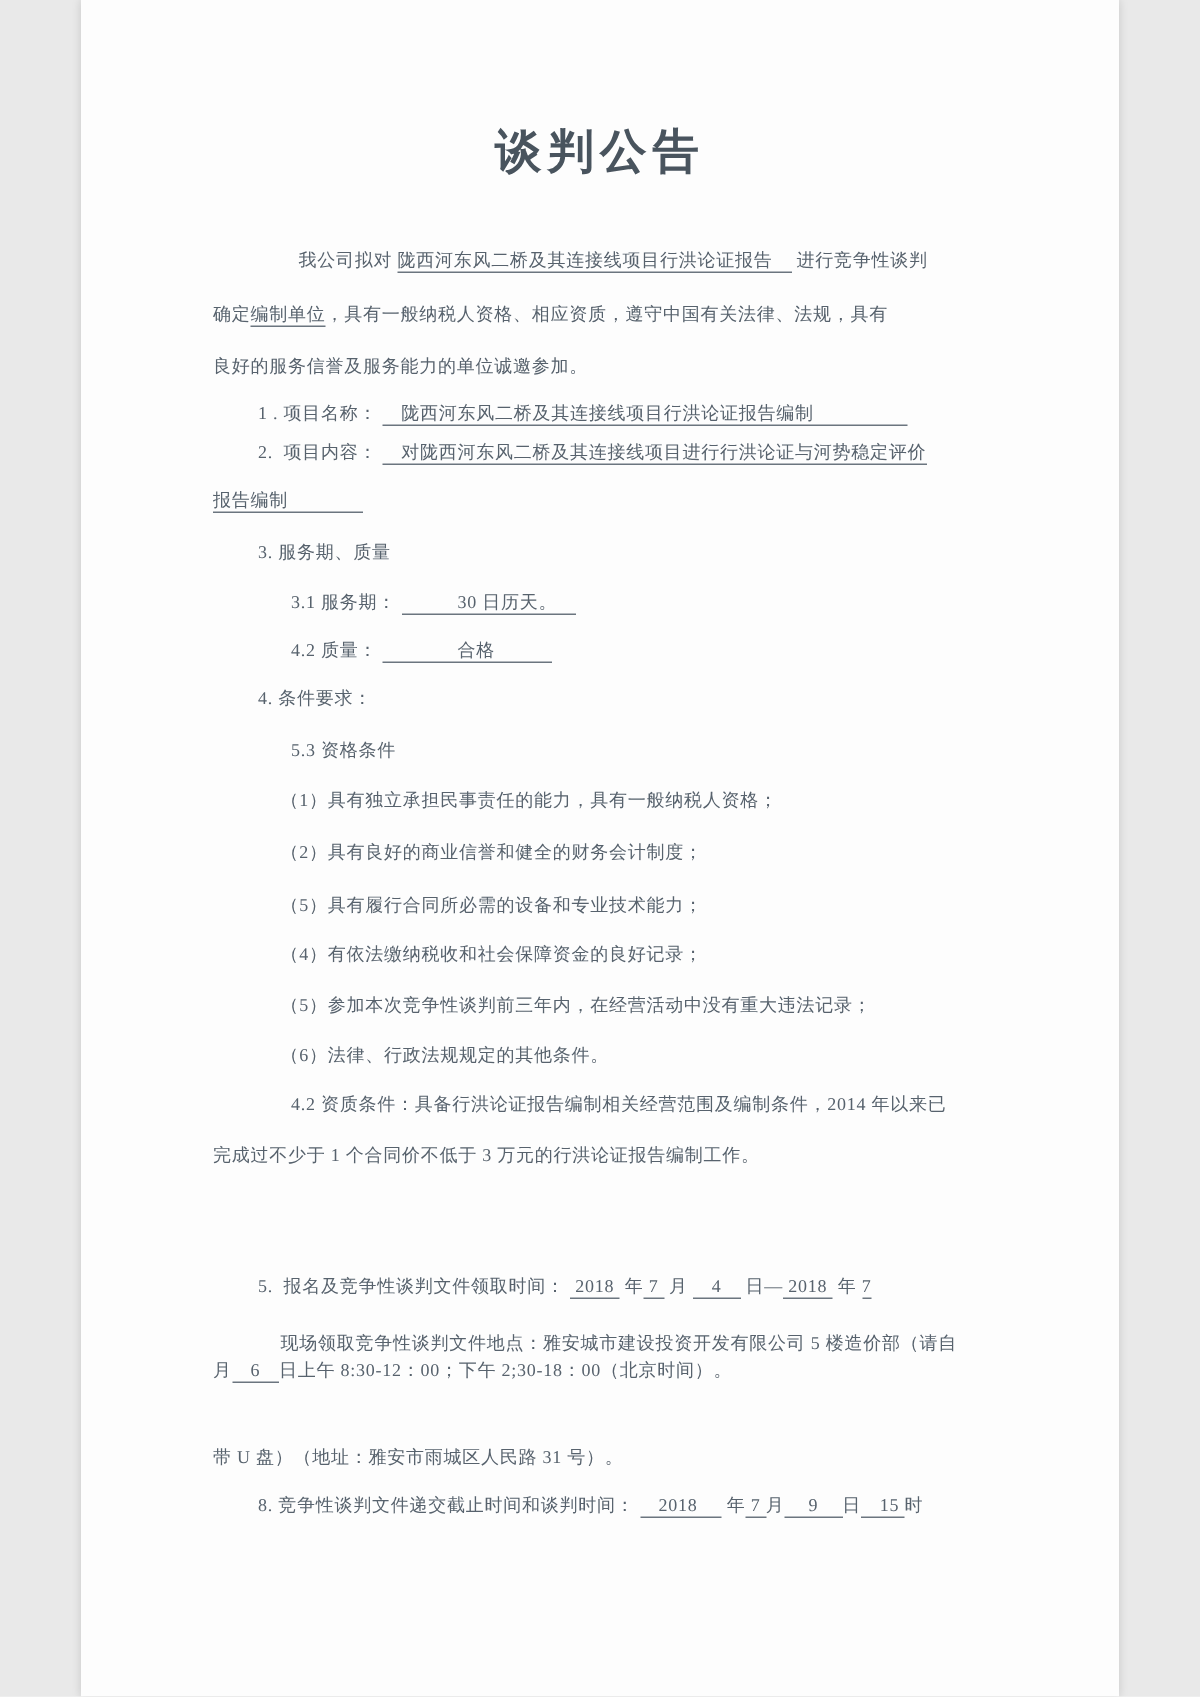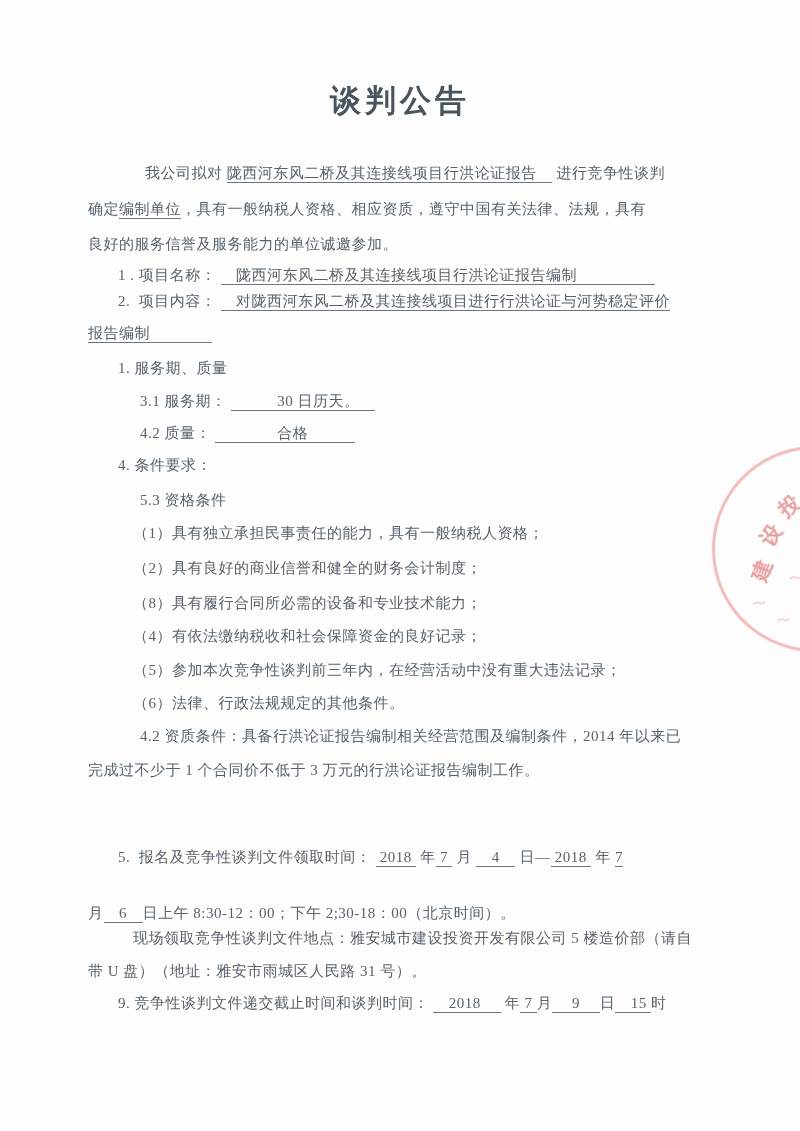--- a/index.html
+++ b/index.html
@@ -1,34 +1,34 @@
 <!DOCTYPE html>
 <html><head>
 <meta charset="utf-8">
 <style>
   html,body{margin:0;padding:0;background:#e9e9e9;}
   .page{
     position:relative;
-    width:800px;height:1131px;
+    width:692px;height:1131px;
     margin:0 auto;
     background:#fdfdfd;
     overflow:hidden;
     font-family:"Liberation Serif","DejaVu Serif",serif;
     color:#57626d;
     box-shadow:0 0 6px rgba(0,0,0,.15);
   }
   .doc-title{
     position:absolute;top:80px;left:0;width:100%;
     margin:0;text-align:center;
     font-size:31px;font-weight:bold;letter-spacing:4px;
     color:#49545e;
   }
   .line{
     position:absolute;
-    font-size:15px;line-height:26px;
+    font-size:12px;line-height:26px;
     white-space:pre;
     letter-spacing:.5px;
   }
   .line .u{
     border-bottom:1.5px solid #6b757f;
     padding-bottom:1px;
   }
   
   .seal{
     position:absolute;left:712px;top:446px;
@@ -55,38 +55,38 @@
 
 <div class="page">
   <h1 class="doc-title">谈判公告</h1>
   <div id="content">
       <div class="line" style="left: 145px; top: 160px;"><span>我公司拟对 </span><span class="u">陇西河东风二桥及其连接线项目行洪论证报告　</span><span> 进行竞争性谈判</span></div>
       <div class="line" style="left: 88px; top: 196px;"><span>确定</span><span class="u">编制单位</span><span>，具有一般纳税人资格、相应资质，遵守中国有关法律、法规，具有</span></div>
       <div class="line" style="left: 88px; top: 231px;"><span>良好的服务信誉及服务能力的单位诚邀参加。</span></div>
       <div class="line" style="left: 118px; top: 262px;"><span>1 . 项目名称： </span><span class="u">　陇西河东风二桥及其连接线项目行洪论证报告编制　　　　　</span></div>
       <div class="line" style="left: 118px; top: 288px;"><span>2.  项目内容： </span><span class="u">　对陇西河东风二桥及其连接线项目进行行洪论证与河势稳定评价</span></div>
       <div class="line" style="left: 88px; top: 320px;"><span class="u">报告编制　　　　</span></div>
-      <div class="line" style="left: 118px; top: 355px;"><span>1. 服务期、质量</span></div>
+      <div class="line" style="left: 118px; top: 355px;"><span>3. 服务期、质量</span></div>
       <div class="line" style="left: 140px; top: 388px;"><span>3.1 服务期： </span><span class="u">　　　30 日历天。　</span></div>
       <div class="line" style="left: 140px; top: 420px;"><span>4.2 质量： </span><span class="u">　　　　合格　　　</span></div>
       <div class="line" style="left: 118px; top: 452px;"><span>4. 条件要求：</span></div>
       <div class="line" style="left: 140px; top: 487px;"><span>5.3 资格条件</span></div>
       <div class="line" style="left: 133px; top: 520px;"><span>（1）具有独立承担民事责任的能力，具有一般纳税人资格；</span></div>
       <div class="line" style="left: 133px; top: 555px;"><span>（2）具有良好的商业信誉和健全的财务会计制度；</span></div>
-      <div class="line" style="left: 133px; top: 590px;"><span>（8）具有履行合同所必需的设备和专业技术能力；</span></div>
+      <div class="line" style="left: 133px; top: 590px;"><span>（5）具有履行合同所必需的设备和专业技术能力；</span></div>
       <div class="line" style="left: 133px; top: 623px;"><span>（4）有依法缴纳税收和社会保障资金的良好记录；</span></div>
       <div class="line" style="left: 133px; top: 657px;"><span>（5）参加本次竞争性谈判前三年内，在经营活动中没有重大违法记录；</span></div>
       <div class="line" style="left: 133px; top: 690px;"><span>（6）法律、行政法规规定的其他条件。</span></div>
       <div class="line" style="left: 140px; top: 723px;"><span>4.2 资质条件：具备行洪论证报告编制相关经营范围及编制条件，2014 年以来已</span></div>
       <div class="line" style="left: 88px; top: 757px;"><span>完成过不少于 1 个合同价不低于 3 万元的行洪论证报告编制工作。</span></div>
       <div class="line" style="left: 118px; top: 844px;"><span>5.  报名及竞争性谈判文件领取时间： </span><span class="u"> 2018 </span><span> 年</span><span class="u"> 7 </span><span> 月 </span><span class="u">　4　</span><span> 日—</span><span class="u"> 2018 </span><span> 年 </span><span class="u">7</span></div>
       <div class="line" style="left: 88px; top: 900px;"><span>月</span><span class="u">　6　</span><span>日上午 8:30-12：00；下午 2;30-18：00（北京时间）。</span></div>
-      <div class="line" style="left: 133px; top: 925px;"><span>现场领取竞争性谈判文件地点：雅安城市建设投资开发有限公司 5 楼造价部（请自</span></div>
+      <div class="line" style="left: 133px; top: 882px;"><span>现场领取竞争性谈判文件地点：雅安城市建设投资开发有限公司 5 楼造价部（请自</span></div>
       <div class="line" style="left: 88px; top: 958px;"><span>带 U 盘）（地址：雅安市雨城区人民路 31 号）。</span></div>
-      <div class="line" style="left: 118px; top: 990px;"><span>9. 竞争性谈判文件递交截止时间和谈判时间： </span><span class="u">　2018　 </span><span> 年</span><span class="u"> 7 </span><span>月</span><span class="u">　 9　 </span><span>日</span><span class="u">　15 </span><span>时</span></div>
+      <div class="line" style="left: 118px; top: 990px;"><span>8. 竞争性谈判文件递交截止时间和谈判时间： </span><span class="u">　2018　 </span><span> 年</span><span class="u"> 7 </span><span>月</span><span class="u">　 9　 </span><span>日</span><span class="u">　15 </span><span>时</span></div>
     </div>
   <div class="seal" id="seal">
       <span class="seal-char" style="left: 34px; top: 100px; transform: rotate(-62deg);">建</span>
       <span class="seal-char" style="left: 48px; top: 66px; transform: rotate(-46deg);">设</span>
       <span class="seal-char" style="left: 70px; top: 40px; transform: rotate(-30deg);">投</span>
       <span class="seal-char" style="left: 97px; top: 22px; transform: rotate(-14deg);">资</span>
       <span class="seal-faint" style="left: 30px; top: 138px;">〜</span>
       <span class="seal-faint" style="left: 52px; top: 158px;">〜</span>
       <span class="seal-faint" style="left: 70px; top: 118px;">〜</span>
     </div>

